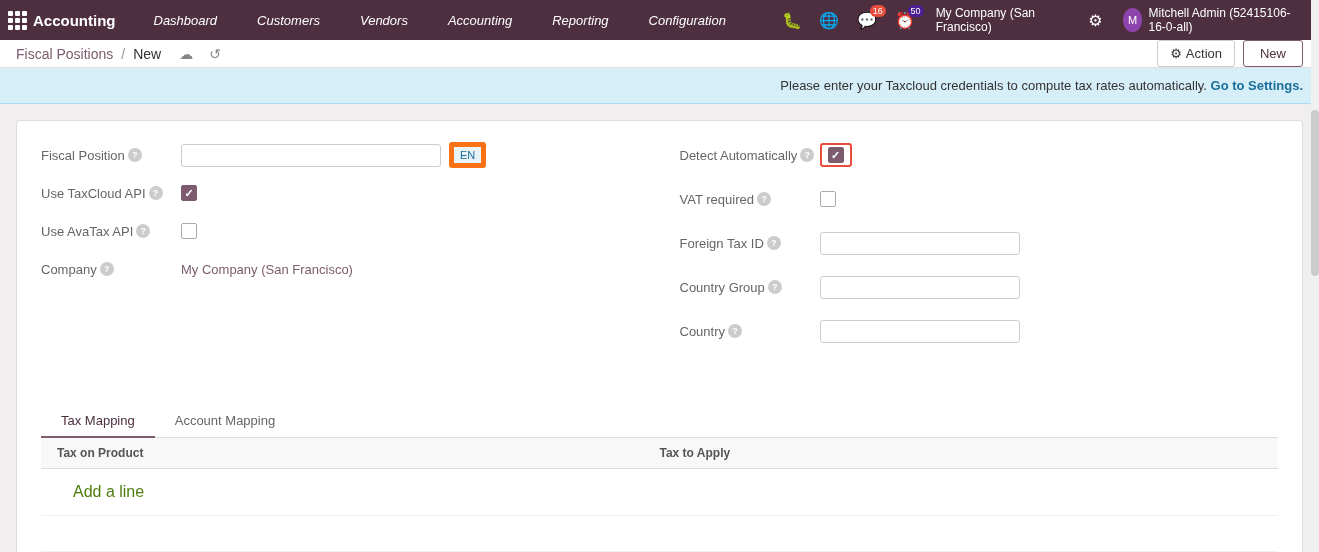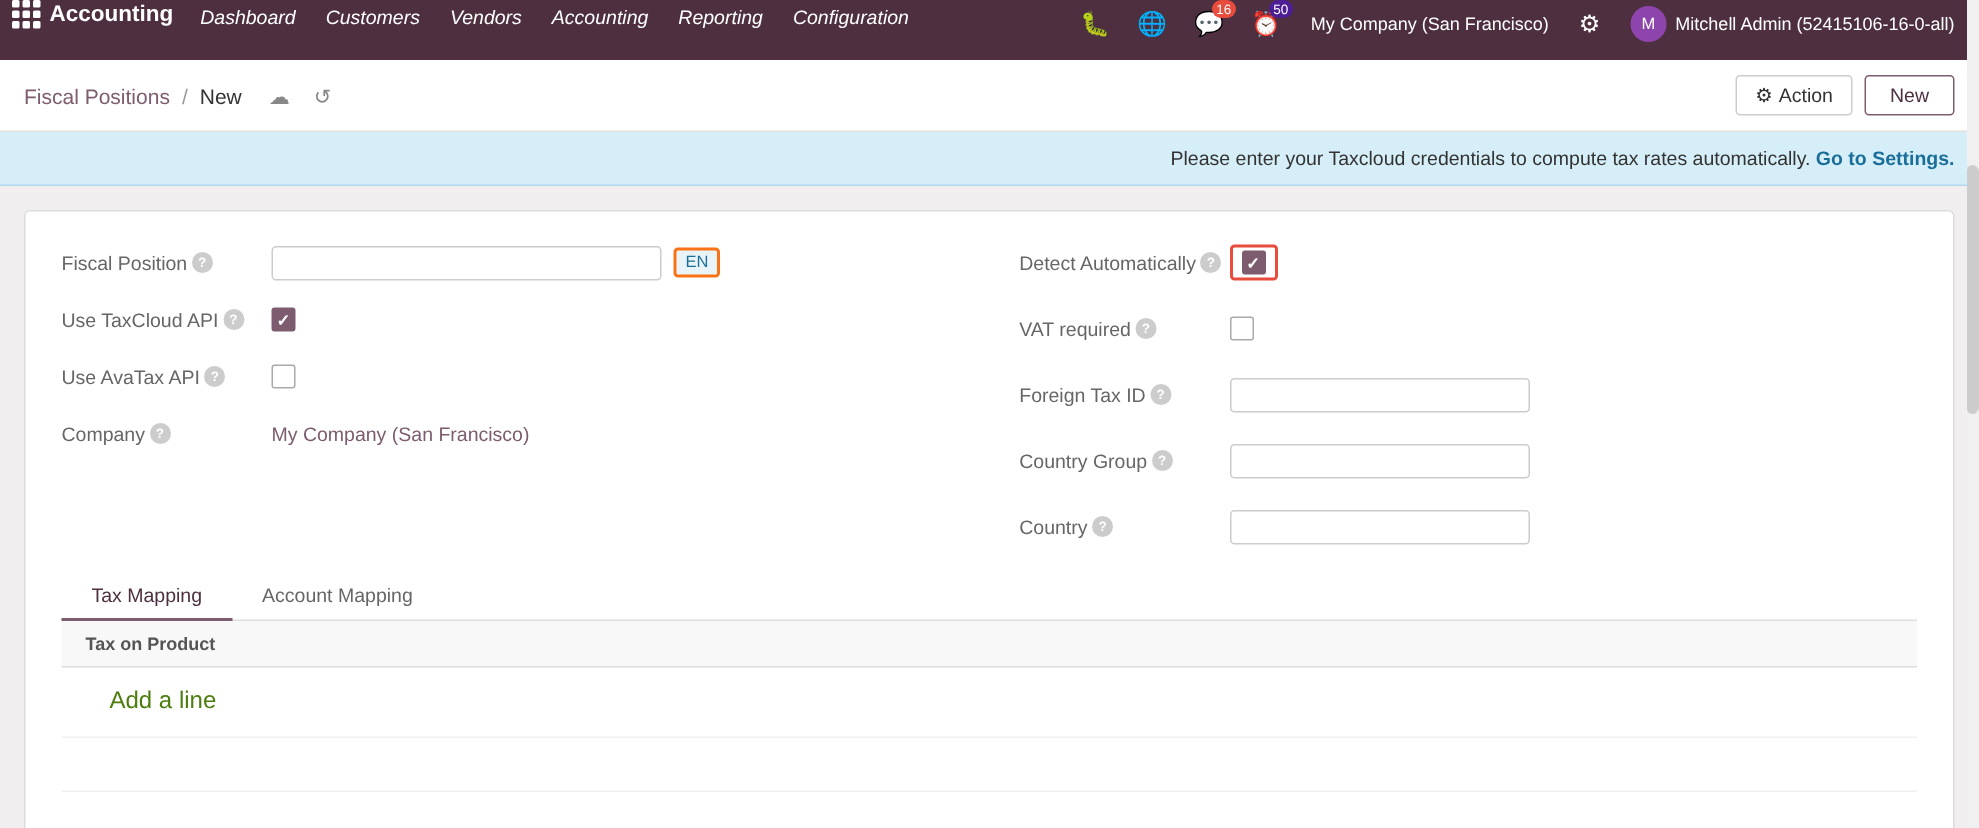--- a/index.html
+++ b/index.html
@@ -1,26 +1,26 @@
 <!DOCTYPE html>
 <html><head>
   <meta charset="utf-8">
   <style>
     * { box-sizing: border-box; margin: 0; padding: 0; font-family: 'Segoe UI', Arial, sans-serif; }
     body { background: #f0eeee; font-size: 13px; color: #333; width: 1319px; min-height: 552px; overflow: hidden; }
 
     
     .navbar {
       display: flex;
-      align-items: flex-start;
+      align-items: center;
       background: #4d2f3f;
       color: #fff;
       height: 40px;
       padding: 0 8px;
-      gap: 0;
+      gap: 20px;
     }
     .navbar-brand {
       display: flex;
       align-items: center;
       gap: 6px;
       font-weight: bold;
       font-size: 15px;
       margin-right: 8px;
       color: #fff;
     }
@@ -102,21 +102,21 @@
       justify-content: center;
       font-size: 11px;
       color: #fff;
     }
 
     
     .breadcrumb-bar {
       display: flex;
       align-items: center;
       background: #fff;
-      height: 48px;
+      height: 28px;
       padding: 0 16px;
       border-bottom: 1px solid #e0e0e0;
       gap: 8px;
     }
     .breadcrumb-link {
       color: #7c5c6e;
       cursor: pointer;
       font-size: 14px;
       font-weight: 500;
     }
@@ -230,21 +230,21 @@
     .field-input {
       border: 1px solid #ccc;
       border-radius: 3px;
       padding: 3px 8px;
       font-size: 13px;
       min-width: 200px;
       outline: none;
     }
     .lang-badge {
       background: #e8f4f8;
-      border: 2px solid #f97316;
+      border: 5px solid #f97316;
       color: #1a6e99;
       border-radius: 3px;
       padding: 2px 6px;
       font-size: 11px;
       margin-left: 8px;
       cursor: pointer;
     }
     .checkbox-wrapper {
       display: flex;
       align-items: center;
@@ -314,20 +314,21 @@
       margin-top: 16px;
       gap: 0;
     }
     .tab-item {
       padding: 8px 20px;
       cursor: pointer;
       font-size: 13px;
       color: #666;
       border-bottom: 2px solid transparent;
       margin-bottom: -1px;
+      margin-top: 44px;
     }
     .tab-item.active {
       color: #4d2f3f;
       border-bottom: 2px solid #7c5c6e;
       font-weight: 500;
     }
 
     
     .table-container {
       margin-top: 0;
@@ -546,20 +547,21 @@
     </div>
 
     <div class="tabs-bar">
       <div class="tab-item active">Tax Mapping</div>
       <div class="tab-item">Account Mapping</div>
     </div>
 
     <div class="table-container">
       <div class="table-header">
         <div class="col1">Tax on Product</div>
+        <div class="col2">Tax to Apply</div>
       </div>
       <div class="table-row-content">
         <span class="add-line-btn">Add a line</span>
       </div>
       <div class="empty-row"></div>
       <div class="empty-row"></div>
       <div class="empty-row"></div>
     </div>
 
   </div>

